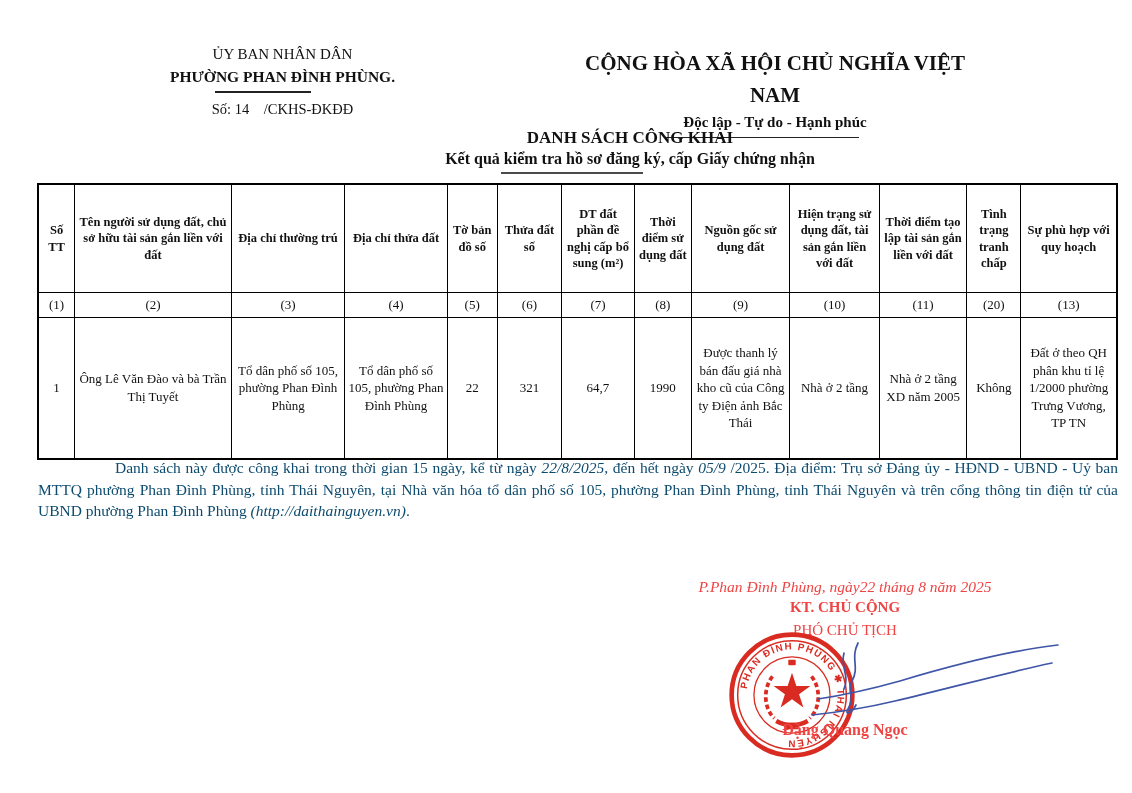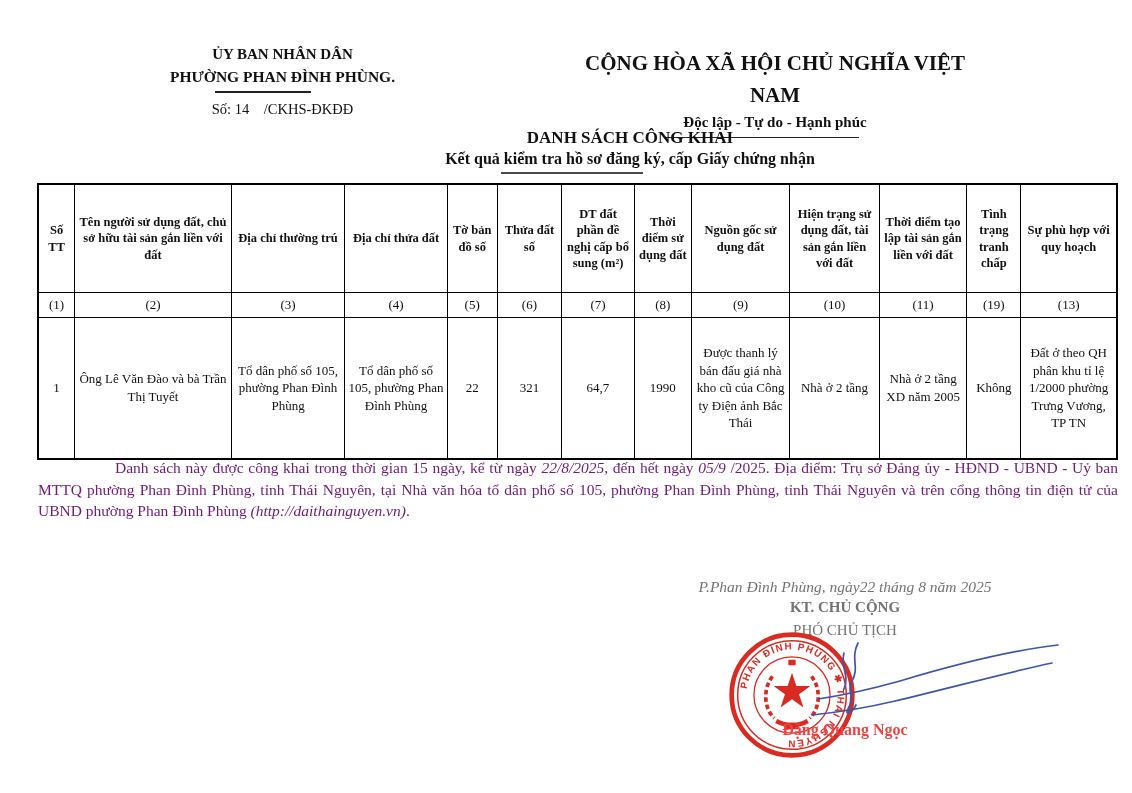--- a/index.html
+++ b/index.html
@@ -2,21 +2,21 @@
 <html><head>
 <meta charset="utf-8">
 <style>
   html,body{margin:0;padding:0;background:#fff;}
   .page{
     position:relative;width:1132px;height:793px;background:#fff;overflow:hidden;
     font-family:"Liberation Serif","DejaVu Serif",serif;color:#111;
   }
   
   .header-left{position:absolute;left:100px;top:44px;width:365px;text-align:center;line-height:1.45;}
-  .header-left .l1{font-weight:bold;font-size:15px;}
+  .header-left .l1{font-weight:normal;font-size:15px;}
   .header-left .l2{font-weight:bold;font-size:15.5px;}
   .hl-underline{width:96px;height:1.5px;background:#222;margin:3px auto 6px;transform:translateX(-20px);}
   .so-line{font-size:14.5px;white-space:pre;}
   .header-right{position:absolute;left:565px;top:48px;width:420px;text-align:center;line-height:1.5;}
   .header-right .l1{font-weight:bold;font-size:21px;}
   .header-right .l2{font-weight:bold;font-size:15px;}
   .hr-underline{width:195px;height:1.5px;background:#222;margin:3px auto 0;transform:translateX(-14px);}
   
   .title-block{position:absolute;top:128px;left:130px;width:1000px;text-align:center;}
   .doc-title{font-weight:bold;font-size:17px;line-height:1.2;}
@@ -24,27 +24,27 @@
   .title-underline{width:142px;height:2px;background:#4a4a4a;margin:1px auto 0;transform:translateX(-58px);}
   
   .tbl-wrap{position:absolute;top:183px;left:37px;width:1081px;}
   table.main{border-collapse:collapse;table-layout:fixed;width:100%;border:2px solid #000;}
   table.main th,table.main td{border:1.3px solid #000;text-align:center;vertical-align:middle;padding:2px 3px;overflow:hidden;}
   th.hcell{font-weight:bold;font-size:12.5px;line-height:1.3;height:103px;}
   td.icell{font-size:13px;height:20px;padding:1px;}
   td.dcell{font-size:13px;line-height:1.35;height:136px;}
   
   .body-text{position:absolute;left:38px;top:457px;width:1080px;text-align:justify;
-    font-size:15.5px;line-height:21.5px;color:#701a75;}
+    font-size:15.5px;line-height:21.5px;color:#0c4a6e;}
   .body-text p{margin:0;text-indent:77px;}
   .body-text p.p2{margin-top:12px;}
   .it{font-style:italic;}
   .inline-sig{display:inline-block;vertical-align:-8px;margin-left:10px;}
   
-  .sig-block{position:absolute;left:565px;top:578px;width:560px;text-align:center;color:#737373;}
+  .sig-block{position:absolute;left:565px;top:578px;width:560px;text-align:center;color:#ef4444;}
   .place-date{font-style:italic;font-size:15.5px;}
   .sig-title1{font-weight:bold;font-size:15px;margin-top:3px;}
   .sig-title2{font-weight:normal;font-size:15px;margin-top:6px;}
   .signer-name{position:absolute;left:565px;top:721px;width:560px;text-align:center;
     font-weight:bold;font-size:16px;color:#ef4444;}
   .stamp{position:absolute;left:727px;top:630px;width:130px;height:130px;}
   .big-signature{position:absolute;left:800px;top:633px;width:270px;height:95px;}
 </style>
 </head>
 <body>
@@ -110,21 +110,21 @@
             <td class="icell">(2)</td>
             <td class="icell">(3)</td>
             <td class="icell">(4)</td>
             <td class="icell">(5)</td>
             <td class="icell">(6)</td>
             <td class="icell">(7)</td>
             <td class="icell">(8)</td>
             <td class="icell">(9)</td>
             <td class="icell">(10)</td>
             <td class="icell">(11)</td>
-            <td class="icell">(19)</td>
+            <td class="icell">(20)</td>
             <td class="icell">(13)</td>
           </tr>
           <tr>
             <td class="dcell">1</td>
             <td class="dcell">Ông Lê Văn Đào và bà Trần Thị Tuyết</td>
             <td class="dcell">Tổ dân phố số 105, phường Phan Đình Phùng</td>
             <td class="dcell">Tổ dân phố số 105, phường Phan Đình Phùng</td>
             <td class="dcell">22</td>
             <td class="dcell">321</td>
             <td class="dcell">64,7</td>

